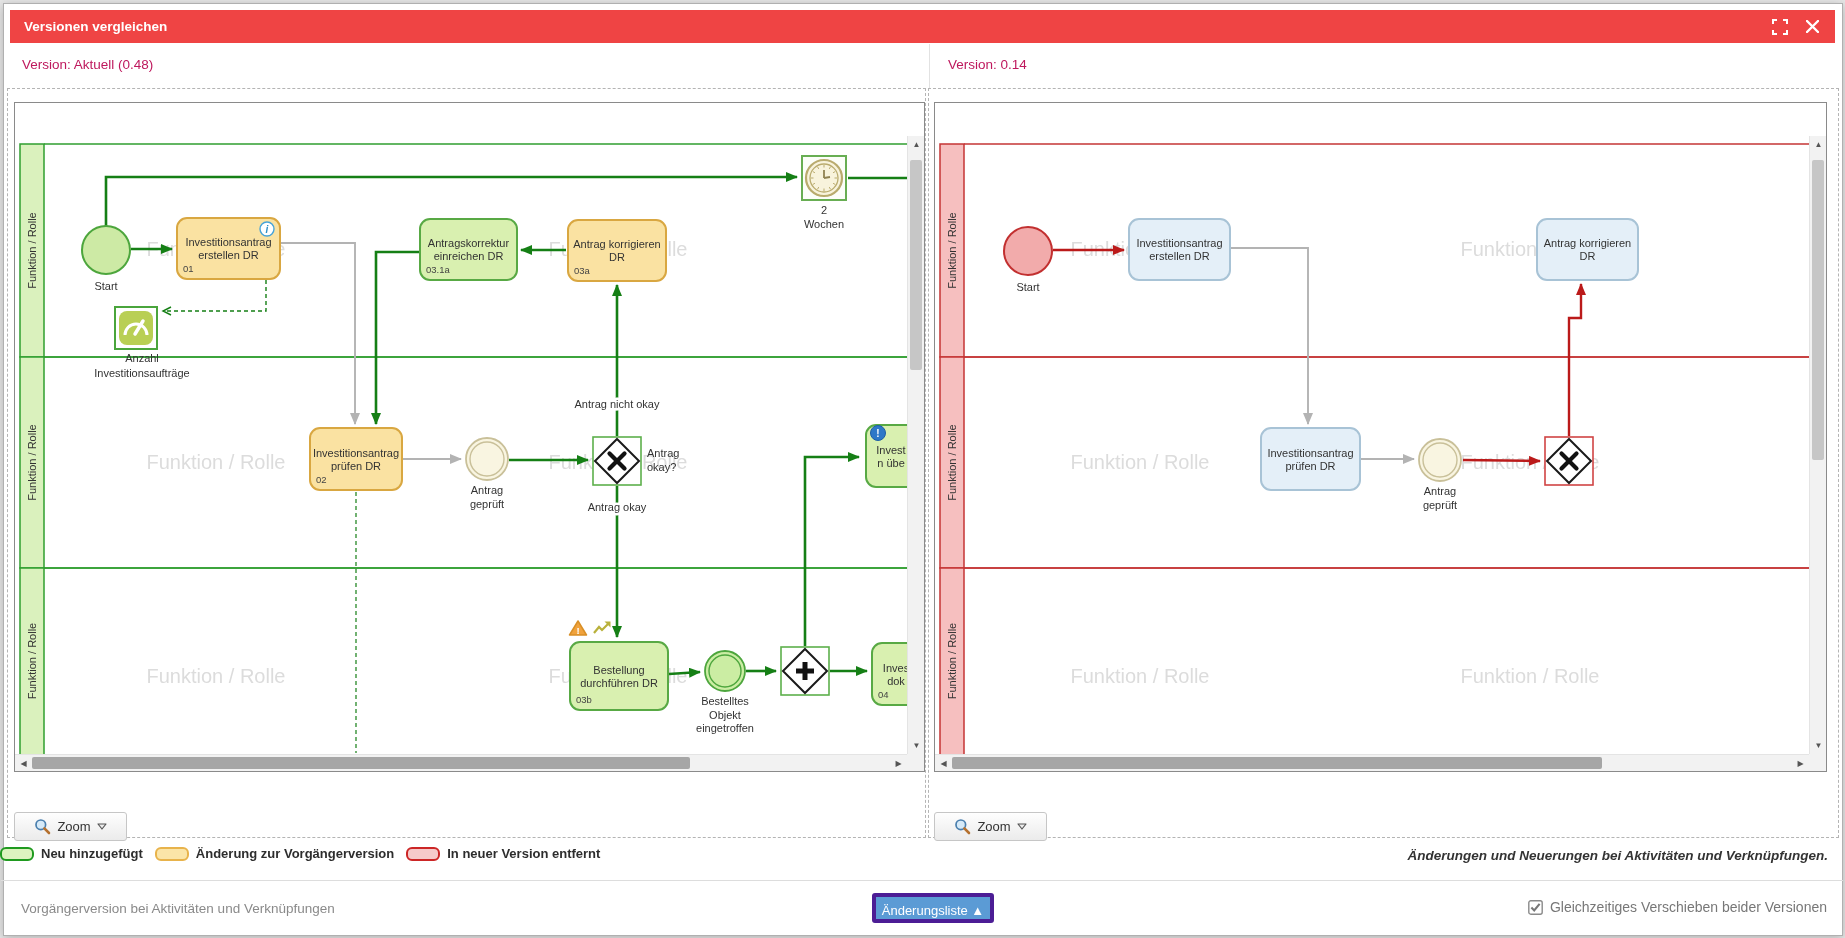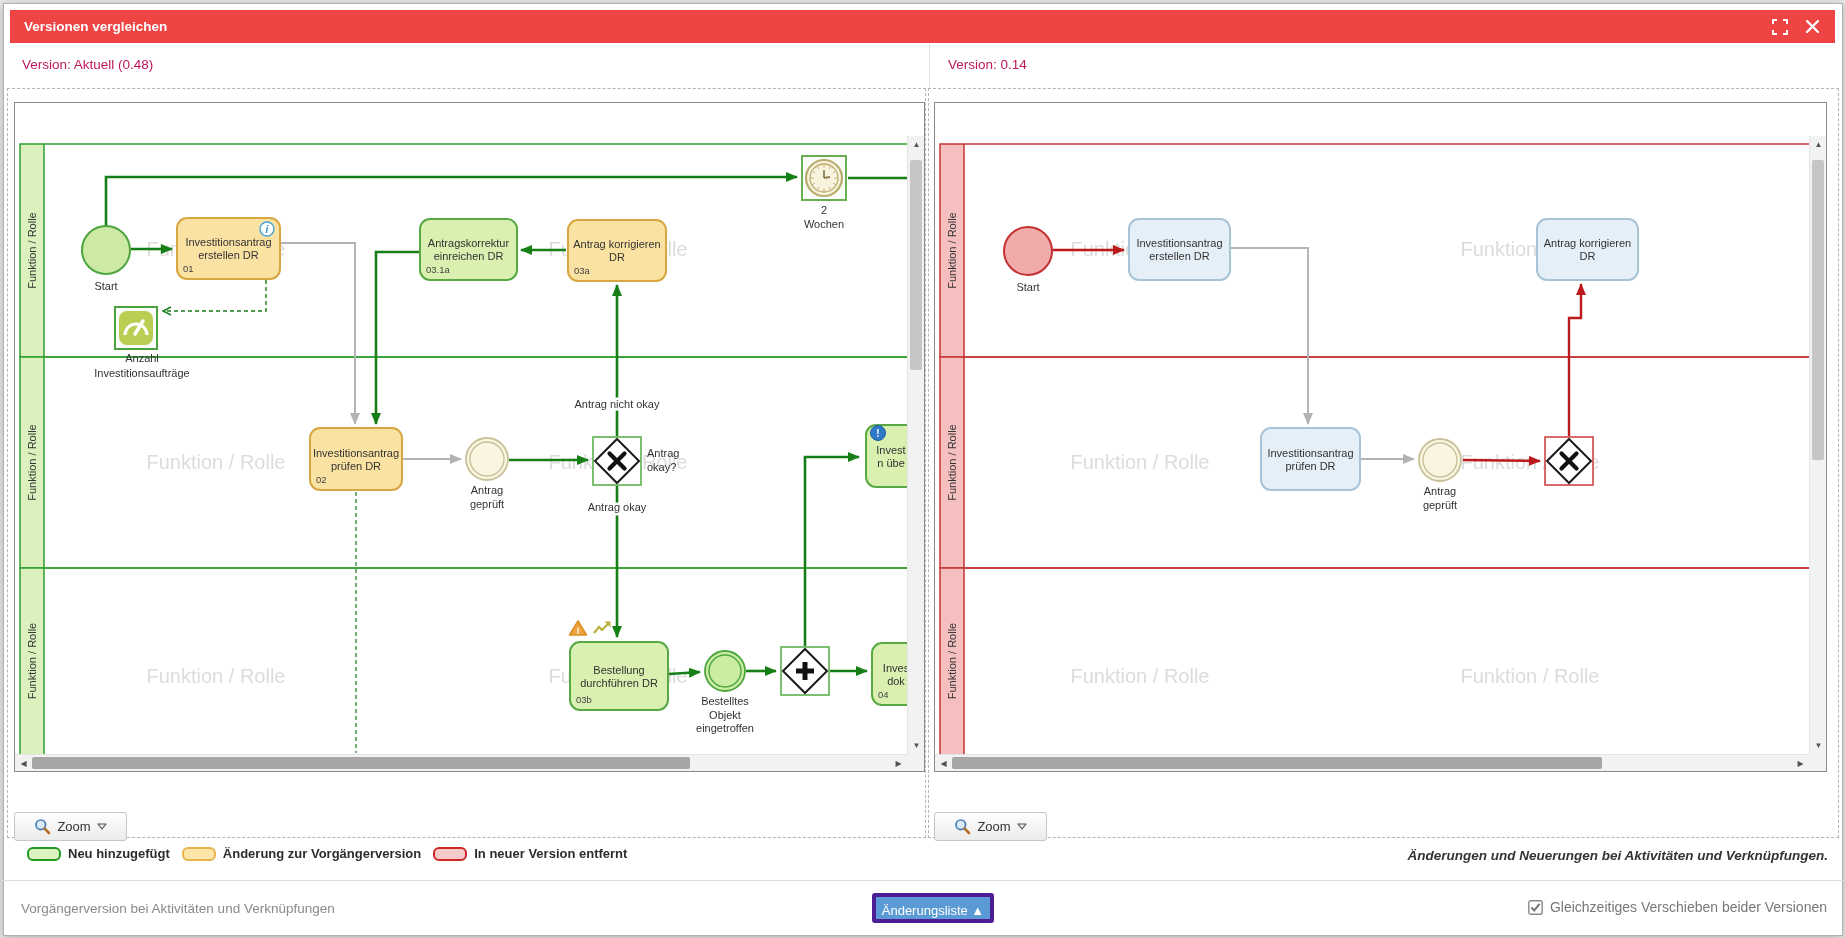--- a/index.html
+++ b/index.html
@@ -21,21 +21,21 @@
   svg text{font-family:"Liberation Sans",sans-serif;}
   .vscroll{position:absolute;top:33px;right:0;bottom:17px;width:17px;background:#f2f2f2;border-left:1px solid #e4e4e4;box-sizing:border-box;}
   .hscroll{position:absolute;left:0;bottom:0;height:17px;background:#f2f2f2;border-top:1px solid #e4e4e4;box-sizing:border-box;}
   .vthumb{position:absolute;left:2px;width:12px;background:#c6c6c6;border-radius:2px;}
   .hthumb{position:absolute;top:2px;height:12px;background:#a6a6a6;border-radius:2px;}
   .sarrow{position:absolute;font-size:8px;color:#555;width:17px;height:17px;line-height:17px;text-align:center;user-select:none;cursor:pointer;}
   .scorner{position:absolute;right:0;bottom:0;width:17px;height:17px;background:#f2f2f2;}
   .zoombtn{position:absolute;top:791px;width:113px;height:29px;border:1px solid #c6c6c6;border-radius:3px;
        background:linear-gradient(#fefefe,#ebebeb);display:flex;align-items:center;justify-content:center;gap:6px;
        font-size:13px;color:#333;cursor:pointer;box-sizing:border-box;margin-top:21px;}
-  .legend{position:absolute;left:27px;top:846px;display:flex;align-items:center;font-size:13px;font-weight:bold;color:#2d2d2d;}
+  .legend{position:absolute;left:0;top:846px;display:flex;align-items:center;font-size:13px;font-weight:bold;color:#2d2d2d;}
   .lg-swatch{width:30px;height:10px;border:2.5px solid #999;border-radius:6px;margin-right:7px;background:#eee;}
   .lg-label{margin-right:12px;}
   .legend-note{position:absolute;right:17px;top:848px;font-weight:bold;font-size:13.5px;color:#333;font-style:italic;}
   .hr-divider{position:absolute;left:1px;top:880px;width:1842px;height:1px;background:#ddd;}
   .footer-left{position:absolute;left:21px;top:901px;font-size:13.5px;color:#8a8a8a;}
   .blue-btn{position:absolute;left:872px;top:893px;width:122px;height:30px;background:#5b9bd5;color:#fff;
        font-size:13px;border:4px solid #4c1d95;border-radius:3px;text-align:center;line-height:28px;cursor:pointer;box-sizing:border-box;}
   .chkrow{position:absolute;right:18px;top:899px;display:flex;gap:7px;align-items:center;color:#777;font-size:14px;}
   .chkbox{width:15px;height:15px;display:flex;align-items:center;justify-content:center;cursor:pointer;}
 </style>

